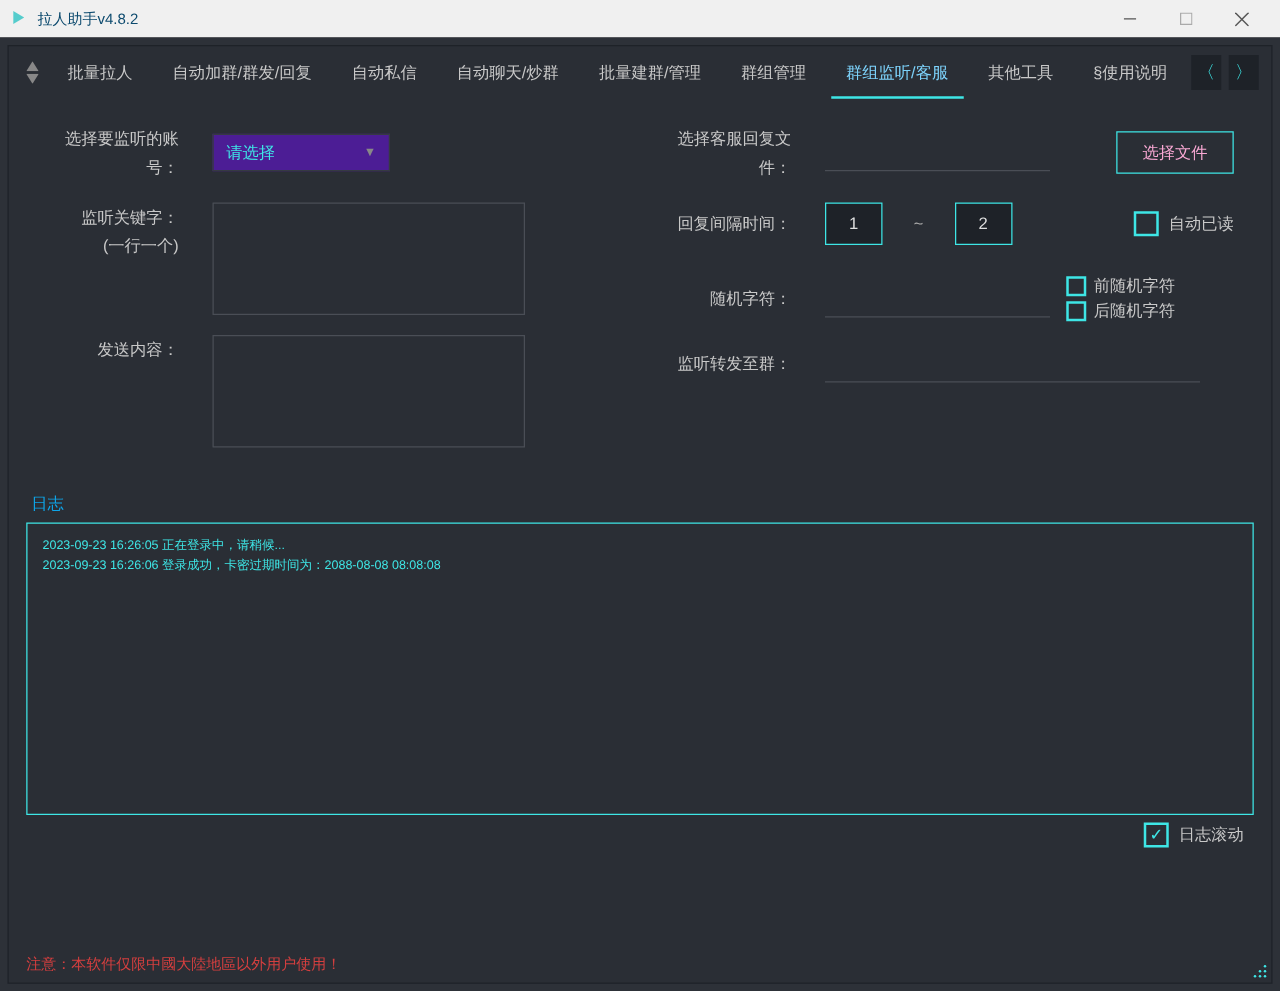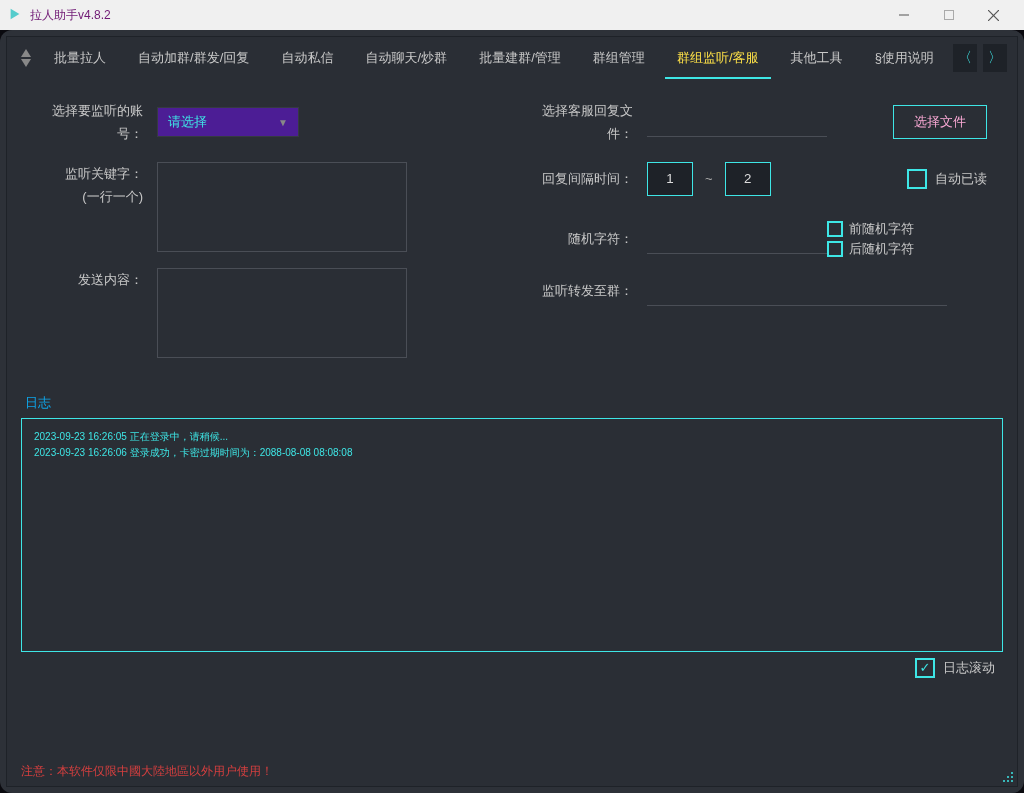--- a/index.html
+++ b/index.html
@@ -11,32 +11,31 @@
   overflow: hidden;
   font-size: 13px;
   color: #c8c8c8;
 }
 .titlebar {
   height: 30px;
   background: #f0f0f0;
   display: flex;
   align-items: center;
   padding: 0 8px;
-  color: #701a75;
+  color: #0c4a6e;
 }
 .titlebar .icon { width: 16px; height: 16px; margin-right: 6px; color: #5cc; }
 .titlebar .title { flex: 1; font-size: 12px; }
 .titlebar .winbtn { width: 45px; height: 30px; display: flex; align-items: center; justify-content: center; color: #555; }
 
 .mainbg {
   background: #2d3138;
   height: 763px;
   position: relative;
   padding: 6px;
-  border-radius: 12px;
 }
 .panel {
   background: #2a2e35;
   height: 100%;
   position: relative;
   border: 1px solid #1e2228;
 }
 
 .tabbar {
   display: flex;
@@ -57,21 +56,21 @@
 .tabbar .arrow-col svg { display: block; }
 .tabbar .tab {
   padding: 0 12px;
   height: 42px;
   line-height: 42px;
   color: #c8c8c8;
   white-space: nowrap;
   cursor: pointer;
 }
 .tabbar .tab.active {
-  color: #fde047;
+  color: #7dd3fc;
   border-bottom: 2px solid #3ee6e6;
 }
 .tabbar .nav-sq {
   width: 24px;
   height: 28px;
   background: #1e2228;
   display: flex;
   align-items: center;
   justify-content: center;
   color: #3ee6e6;
@@ -83,20 +82,21 @@
   display: flex;
   padding: 20px 30px 10px 30px;
   gap: 30px;
 }
 .col { flex: 1; }
 .row {
   display: flex;
   align-items: center;
   margin-bottom: 16px;
   min-height: 34px;
+  gap: 13px;
 }
 .row.tall { align-items: flex-start; }
 .lbl {
   width: 120px;
   text-align: right;
   padding-right: 14px;
   line-height: 1.8;
 }
 .selectbox {
   width: 142px;

